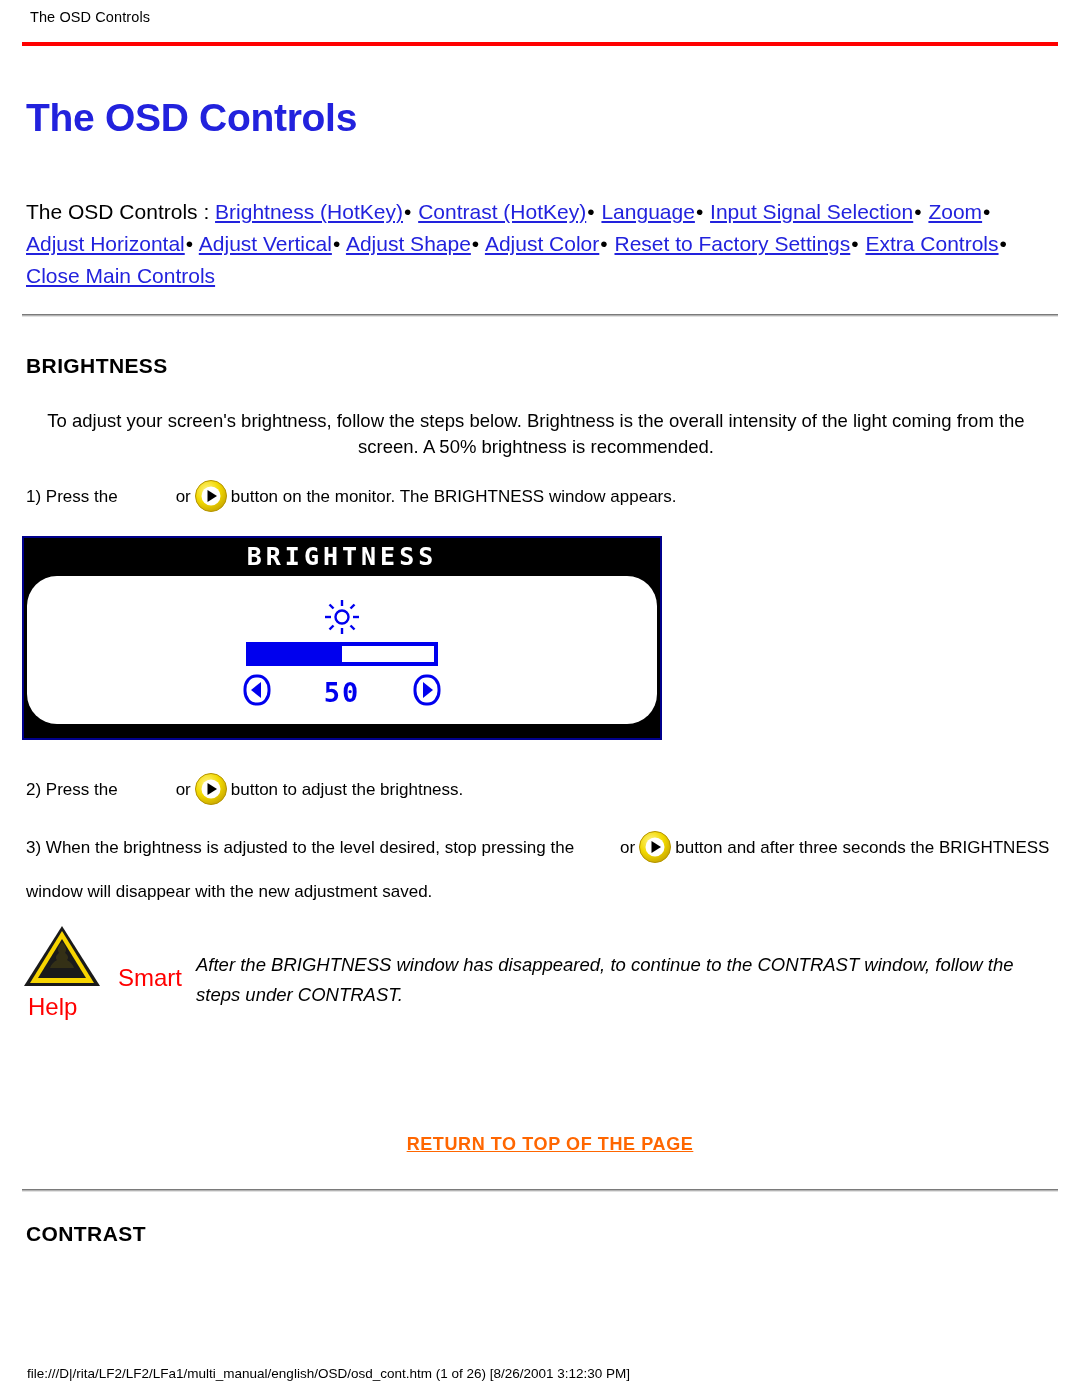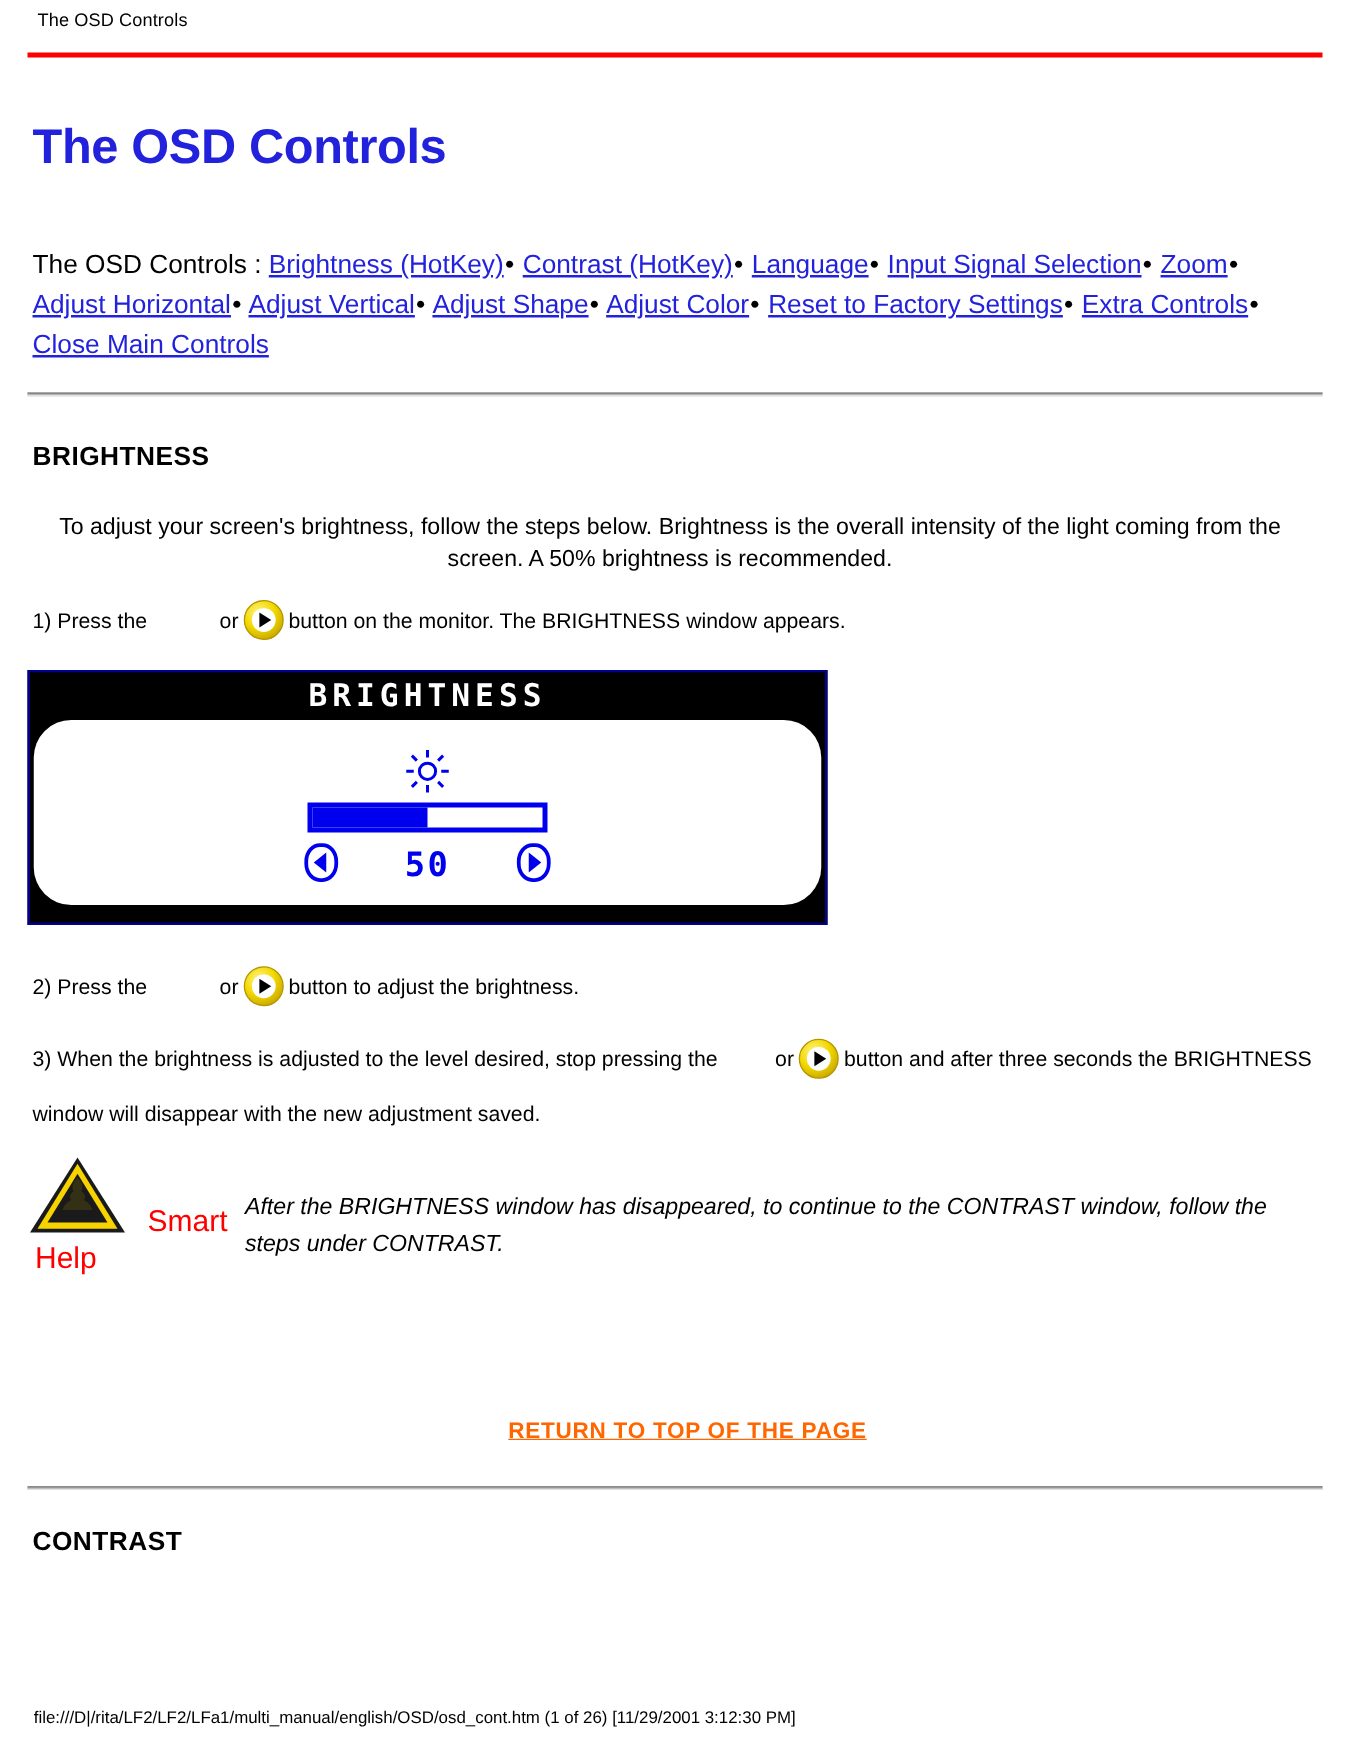--- a/index.html
+++ b/index.html
@@ -396,15 +396,15 @@
   <div class="smart-note">After the BRIGHTNESS window has disappeared, to continue to the CONTRAST window, follow the steps under CONTRAST.</div>
 
   <div class="return-top">
     <a>RETURN TO TOP OF THE PAGE</a>
   </div>
 
   <div class="hr3d" id="hr-bottom"></div>
 
   <div class="sect-head" id="head-contrast">CONTRAST</div>
 
-  <div class="footer">file:///D|/rita/LF2/LF2/LFa1/multi_manual/english/OSD/osd_cont.htm (1 of 26) [11/29/2001 3:12:30 PM]</div>
+  <div class="footer">file:///D|/rita/LF2/LF2/LFa1/multi_manual/english/OSD/osd_cont.htm (1 of 26) [8/26/2001 3:12:30 PM]</div>
 
 </div>
 
 </body></html>

